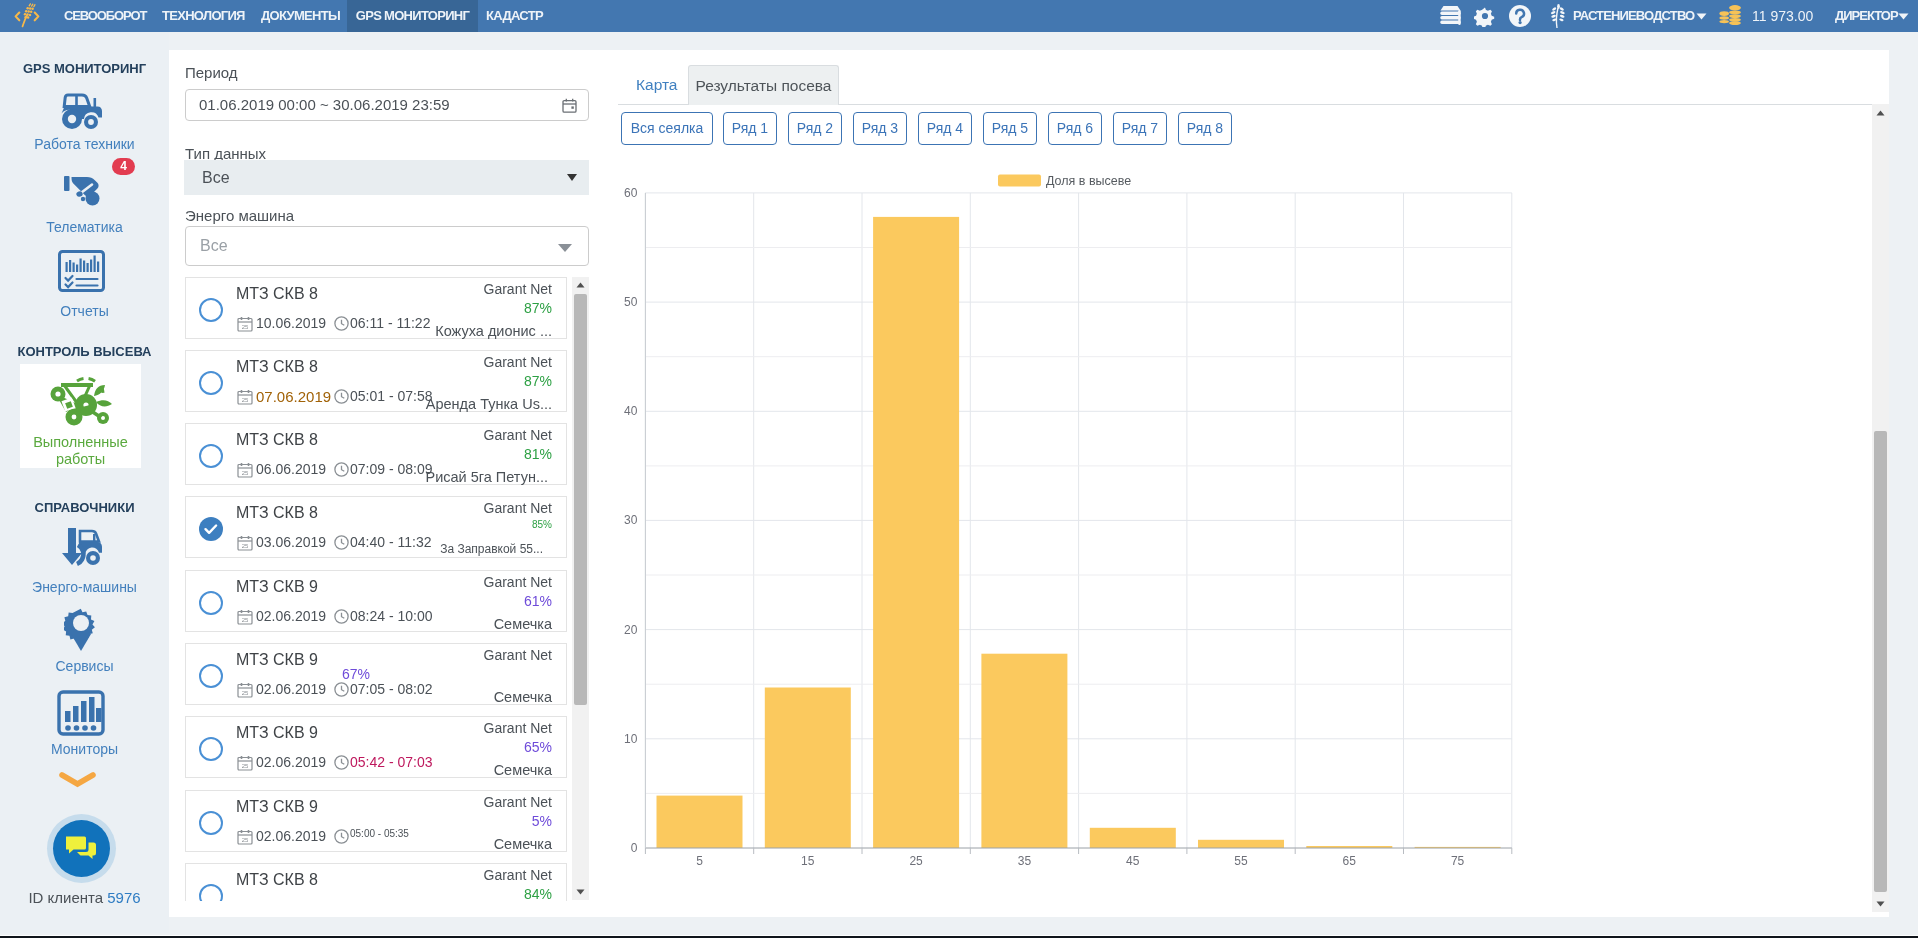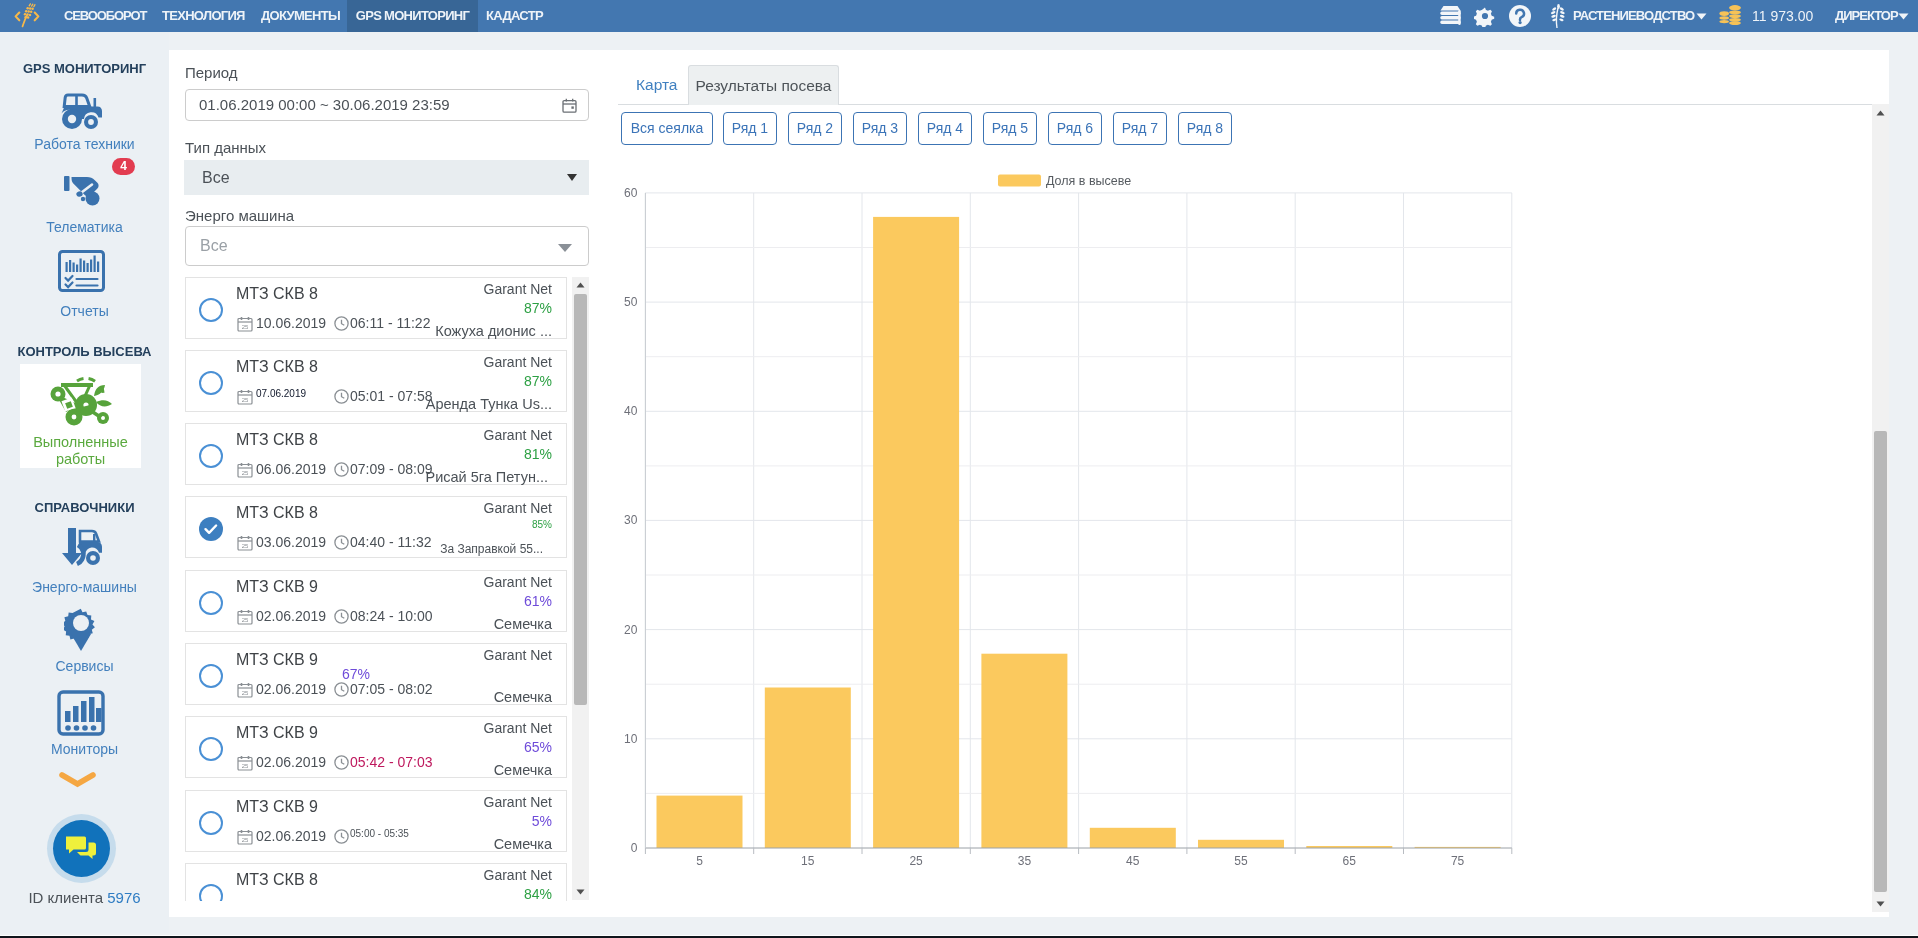--- a/index.html
+++ b/index.html
@@ -255,21 +255,21 @@
 
 <div class="flabel" style="left:185px;top:64px">Период</div>
 <div class="finput" style="top:89px;height:32px;line-height:30px;color:#4b5157;font-size:15px;padding-left:13px">01.06.2019 00:00 ~ 30.06.2019 23:59
   <svg class="abs" style="right:11px;top:8px" width="15" height="15" viewBox="0 0 15 15" fill="none" stroke="#6a6f74" stroke-width="1.3">
     <rect x="1" y="2.6" width="13" height="11.6" rx="1.2"></rect>
     <path d="M1 6 h13"></path>
     <path d="M4.3 0.8 v2.6 M10.7 0.8 v2.6"></path>
     <rect x="9.4" y="8.4" width="2.4" height="2.4" fill="#6a6f74" stroke="none"></rect>
   </svg>
 </div>
-<div class="flabel" style="left:185px;top:139px">Тип данных</div>
+<div class="flabel" style="left:185px;top:145px">Тип данных</div>
 <div class="abs" style="left:184px;top:160px;width:405px;height:35px;background:#e8edf0;color:#4b5157;font-size:16px;line-height:35px;padding-left:18px">Все
   <span class="abs" style="right:12px;top:14px;width:0;height:0;border-left:5px solid transparent;border-right:5px solid transparent;border-top:7px solid #333"></span>
 </div>
 <div class="flabel" style="left:185px;top:207px">Энерго машина</div>
 <div class="finput" style="top:226px;height:40px;line-height:38px;color:#9aa0a6;font-size:16px;padding-left:14px">Все
   <span class="abs" style="right:16px;top:17px;width:0;height:0;border-left:7px solid transparent;border-right:7px solid transparent;border-top:8px solid #8a9097"></span>
 </div>
 
 <div class="abs" style="left:185px;top:276px;width:384px;height:625px;overflow:hidden">
 <div class="row abs" style="left:0;top:1px">
@@ -297,21 +297,21 @@
   <div class="abs" style="left:13px;top:20px;width:24px;height:24px;border:2px solid #4a90d5;border-radius:50%;background:#fff"></div>
   <div class="abs" style="left:50px;top:7px;color:#3f4347;font-size:16px">МТЗ СКВ 8</div>
   <svg class="abs" style="left:51px;top:38px" width="16" height="16" viewBox="0 0 16 16">
         <g stroke="#8a8f94" fill="none" stroke-width="1.2">
           <rect x="1" y="2.5" width="14" height="12.5" rx="1"></rect>
           <path d="M1 6 h14"></path>
           <path d="M4.5 1 v3 M11.5 1 v3" stroke-width="1.6"></path>
         </g>
         <text x="8" y="13" text-anchor="middle" font-size="6" fill="#8a8f94">25</text>
       </svg>
-  <div class="abs" style="left:70px;top:37px;color:#0f172a;font-size:10px">07.06.2019</div>
+  <div class="abs" style="left:70px;top:37px;color:#a16207;font-size:15px">07.06.2019</div>
   <svg class="abs" style="left:148px;top:38px" width="15" height="15" viewBox="0 0 15 15">
         <circle cx="7.5" cy="7.5" r="6.6" fill="none" stroke="#8a8f94" stroke-width="1.3"></circle>
         <path d="M7.5 3.8 v3.9 l2.8 1.6" fill="none" stroke="#8a8f94" stroke-width="1.3"></path>
       </svg>
   <div class="abs" style="left:164px;top:37px;color:#4b5157;font-size:14px">05:01 - 07:58</div>
   <div class="abs" style="left:156px;top:3px;width:210px;text-align:right;color:#4b5157;font-size:14px">Garant Net</div>
   <div class="abs" style="left:156px;top:22px;width:210px;text-align:right;color:#2da044;font-size:14px">87%</div>
   <div class="abs" style="left:156px;top:45px;width:210px;text-align:right;color:#4b5157;font-size:14.5px">Аренда Тунка Us...</div>
 </div>
 <div class="row abs" style="left:0;top:147px">

